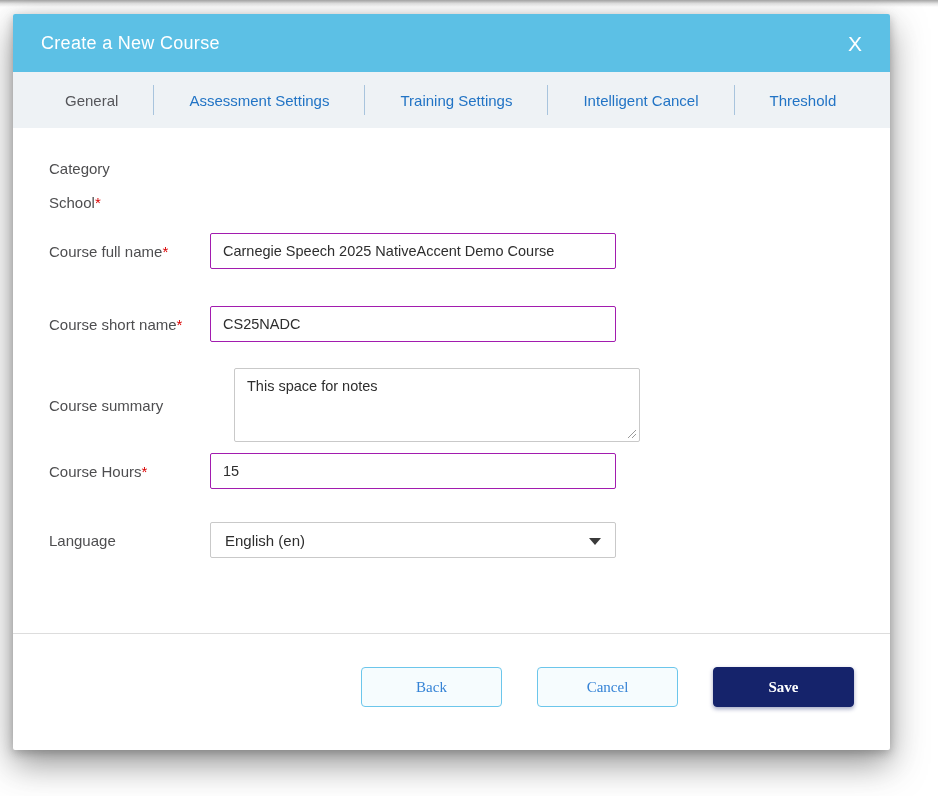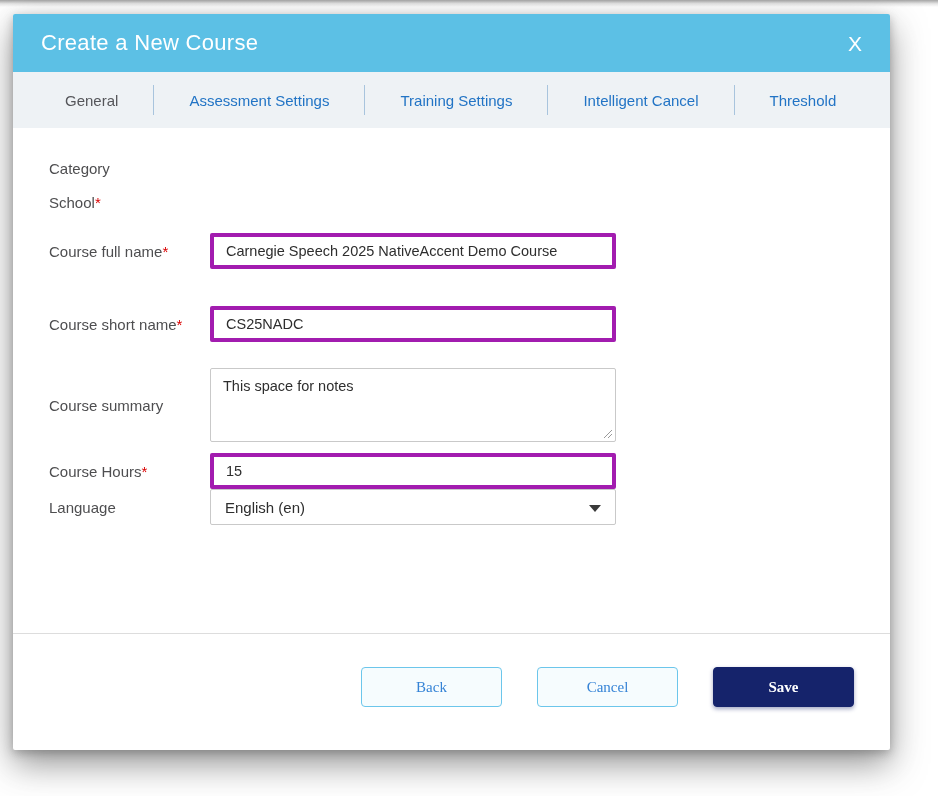--- a/index.html
+++ b/index.html
@@ -7,48 +7,48 @@
               font-family:"Liberation Sans", sans-serif; }
   .page { position:relative; width:938px; height:796px; background:#fff; }
   .top-edge-shadow { position:absolute; top:0; left:0; width:938px; height:7px;
     background:linear-gradient(to bottom, rgba(90,90,90,.55), rgba(120,120,120,.18) 55%, rgba(255,255,255,0)); }
   .modal { position:absolute; left:13px; top:14px; width:877px; height:736px;
     background:#ffffff; border-radius:2px;
     box-shadow:0 14px 34px rgba(60,60,60,.55), 0 3px 10px rgba(80,80,80,.35); }
   
   .hdr { position:absolute; left:0; top:0; right:0; height:58px; background:#5cc0e5;
     display:flex; align-items:center; padding:0 22px 0 28px; border-radius:2px 2px 0 0; }
-  .hdr-title { color:#ffffff; font-size:22px; letter-spacing:.3px; }
+  .hdr-title { color:#ffffff; font-size:18px; letter-spacing:.3px; }
   .hdr-close { margin-left:auto; color:#ffffff; font-size:21px; font-weight:400;
     cursor:pointer; line-height:1; padding:4px 6px; }
   
   .tabstrip { position:absolute; left:0; top:58px; right:0; height:56px; background:#eef2f5;
     display:flex; align-items:center; padding-left:52px;gap:16px; }
   .tab { font-size:15px; color:#2274c5; cursor:pointer; white-space:nowrap; }
   .tab.active { color:#55565a; cursor:default; }
   .tab-sep { width:1px; height:30px; background:#a8c4dd; margin:0 19px; }
   
   .form { position:absolute; left:0; top:114px; right:0; }
   .row { display:flex; align-items:center; margin-left:36px; }
   .r1{ margin-top:32px; } .r2{ margin-top:17px; } .r3{ margin-top:22px; }
-  .r4{ margin-top:37px; } .r5{ margin-top:26px; } .r6{ margin-top:11px; } .r7{ }
+  .r4{ margin-top:37px; } .r5{ margin-top:26px; } .r6{ margin-top:11px; } .r7{ margin-top:33px; }
   .lbl { width:161px; font-size:15px; color:#4e4e50; flex:none; }
   .req { color:#d90000; font-size:15px; }
   .select { position:relative; height:36px; border:1px solid #c9c9c9; border-radius:2px;
     background:#fff; display:flex; align-items:center; padding:0 14px; cursor:pointer; }
   .select.sm { width:240px; }
   .select.wide { width:406px; }
   .sel-val { font-size:15px; color:#2e2e2e; }
   .arrow { position:absolute; right:14px; top:15px; width:0; height:0;
     border-left:6px solid transparent; border-right:6px solid transparent;
     border-top:7px solid #3a3a3a; }
-  .txt { width:406px; height:36px; border:4px solid #a21caf; border-radius:2px;
+  .txt { width:406px; height:36px; border:1px solid #a21caf; border-radius:2px;
     padding:8px 12px; font-size:14.5px; color:#2e2e2e; font-family:"Liberation Sans", sans-serif;
     outline:none; background:#fff; }
-  .ta-wrap { position:relative; width:406px; height:74px; }
+  .ta-wrap { position:relative; width:406px; height:74px;margin-left:24px; }
   .ta { width:406px; height:74px; border:1px solid #c9c9c9; border-radius:2px;
     padding:9px 12px; font-size:14.5px; color:#2e2e2e; font-family:"Liberation Sans", sans-serif;
     outline:none; resize:none; background:#fff; }
   .resize-handle { position:absolute; right:4px; bottom:4px; width:10px; height:10px;
     background:repeating-linear-gradient(135deg, transparent 0 2px, #9a9a9a 2px 3px);
     clip-path:polygon(100% 0, 100% 100%, 0 100%); cursor:nwse-resize; }
   
   .divider { position:absolute; left:0; right:0; top:619px; border-top:1px solid #dddddd; }
   .footer { position:absolute; left:0; right:0; top:653px; display:flex;
     justify-content:flex-end; gap:35px; padding-right:36px; }

